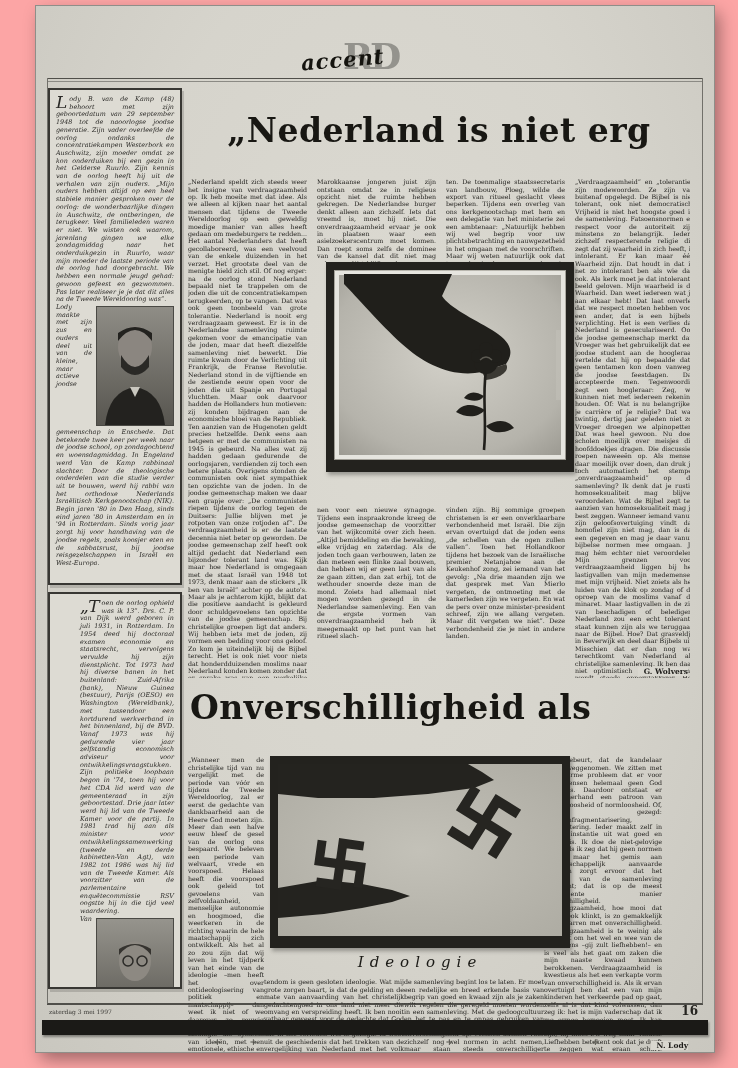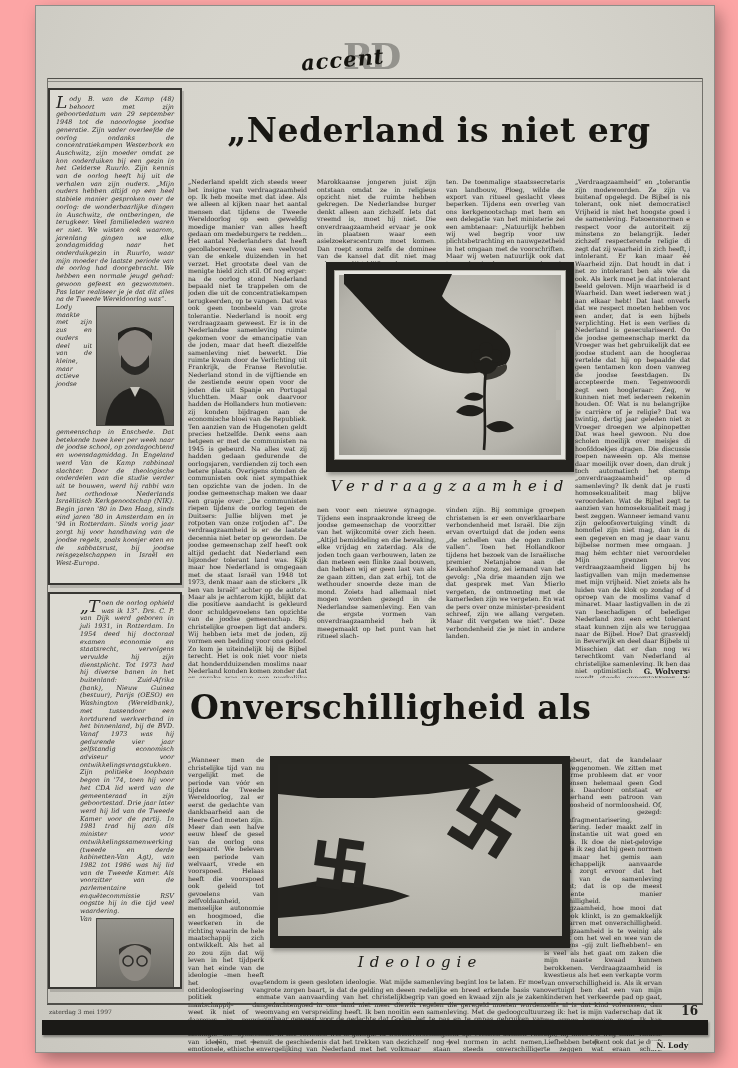--- a/index.html
+++ b/index.html
@@ -168,21 +168,20 @@
               <path d="M152,156 C164,148 174,150 180,158 C170,164 158,164 152,156 Z" fill="#201f1b"></path>
               <path d="M150,126 C140,120 134,122 130,128 C138,132 146,132 150,126 Z" fill="#201f1b"></path>
               <circle cx="152" cy="92" r="12" fill="#201f1b"></circle>
               <circle cx="144" cy="86" r="7" fill="#201f1b"></circle>
               <circle cx="161" cy="86" r="7" fill="#201f1b"></circle>
               <circle cx="152" cy="79" r="7" fill="#201f1b"></circle>
               <path d="M146,90 Q152,84 158,90" fill="none" stroke="#5d5b53" stroke-width="1.4"></path>
               <rect x="222" y="60" width="5" height="70" fill="#c4c2ba" opacity="0.5"></rect>
             </svg>
           </div>
-          <div class="img-caption">Verdraagzaamheid</div>
         </div>
         <div class="byline">G. Wolvers</div>
       </div>
 
       <h1 class="headline2">Onverschilligheid als symptoom</h1>
       <div class="a2cols">
         <div class="a2col a2c1">
           <div class="bodytext fill">„Wanneer men de christelijke tijd van nu vergelijkt met de periode van vóór en tijdens de Tweede Wereldoorlog, zal er eerst de gedachte van dankbaarheid aan de Heere God moeten zijn. Meer dan een halve eeuw bleef de gesel van de oorlog ons bespaard. We beleven een periode van welvaart, vrede en voorspoed. Helaas heeft die voorspoed ook geleid tot gevoelens van zelfvoldaanheid, menselijke autonomie en hoogmoed, die weerkeren in de richting waarin de hele maatschappij zich ontwikkelt. Als het al zo zou zijn dat wij leven in het tijdperk van het einde van de ideologie –men heeft het over ontideologisering van politiek en maatschappij– dan weet ik niet of we daarover zo rouwig moeten zijn. Een ideologie als systeem van ideeën, met een emotionele, ethische en normatieve lading, speelt in op het onuitroeibare verlangen van de mens naar een betere samenleving. Een ideologie belooft die ook dikwijls. Maar ideologieën zijn menselijke maaksels, die gehoorzaamheid afdwingen of onderworpenheid eisen. Terwijl de mens in onze visie onderworpen is aan de Schepper en aan Zijn Zoon Jezus Christus. We beleefden de ondergang van het nationaal-socialisme, zagen de vruchten ervan. We maakten het failliet van het communisme mee, met zijn enorme menselijke en maatschappelijke vernietiging. De zwakten van socialisme en kapitalisme zijn ons eveneens genoegzaam bekend. Een van de taken van de christen-democratie is om alle ismen en ideeën kritisch te wegen, want het chris-</div>
         </div>
         <div class="a2col a2c2">

